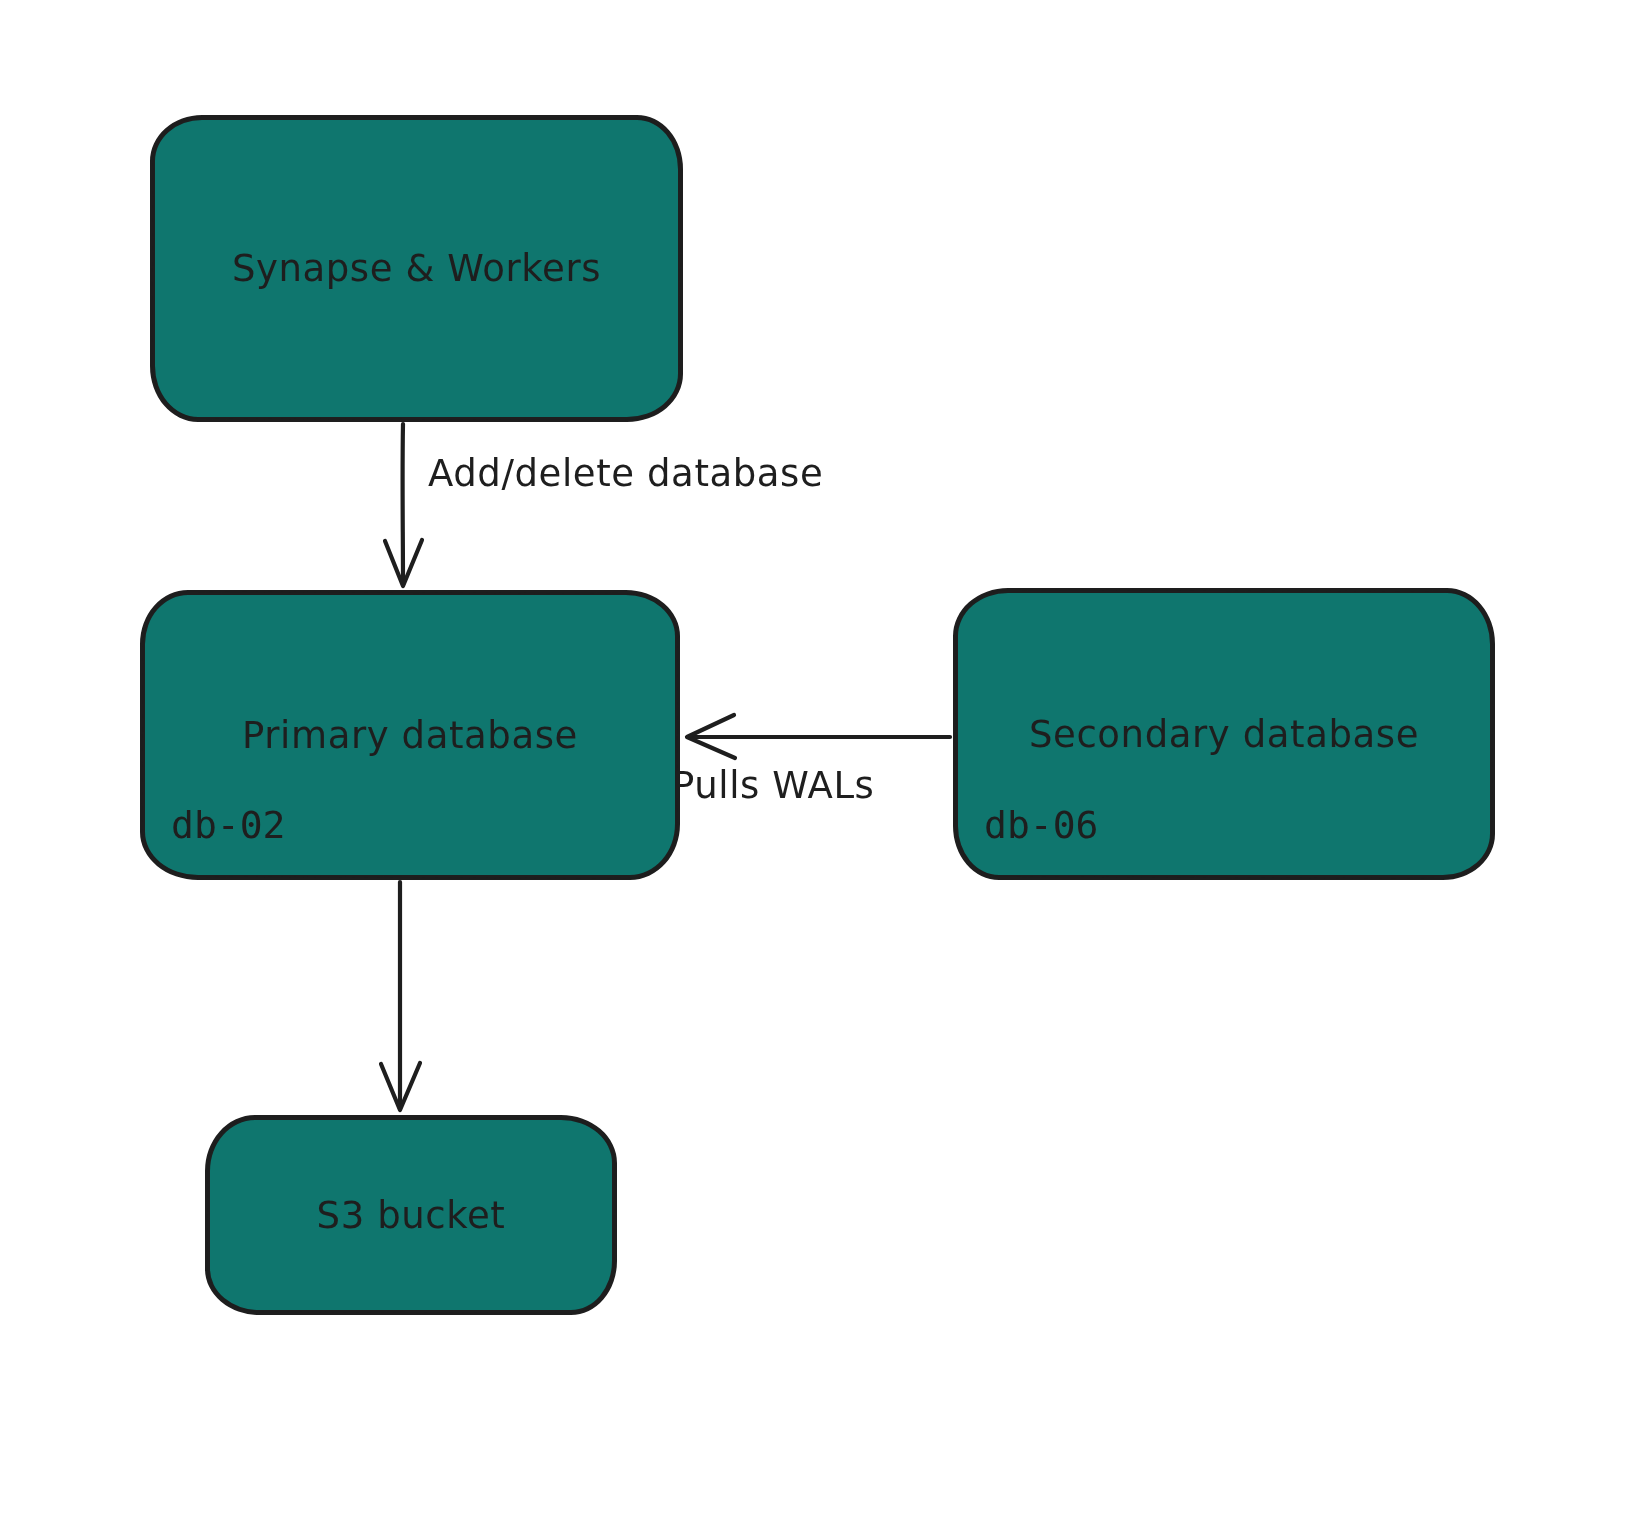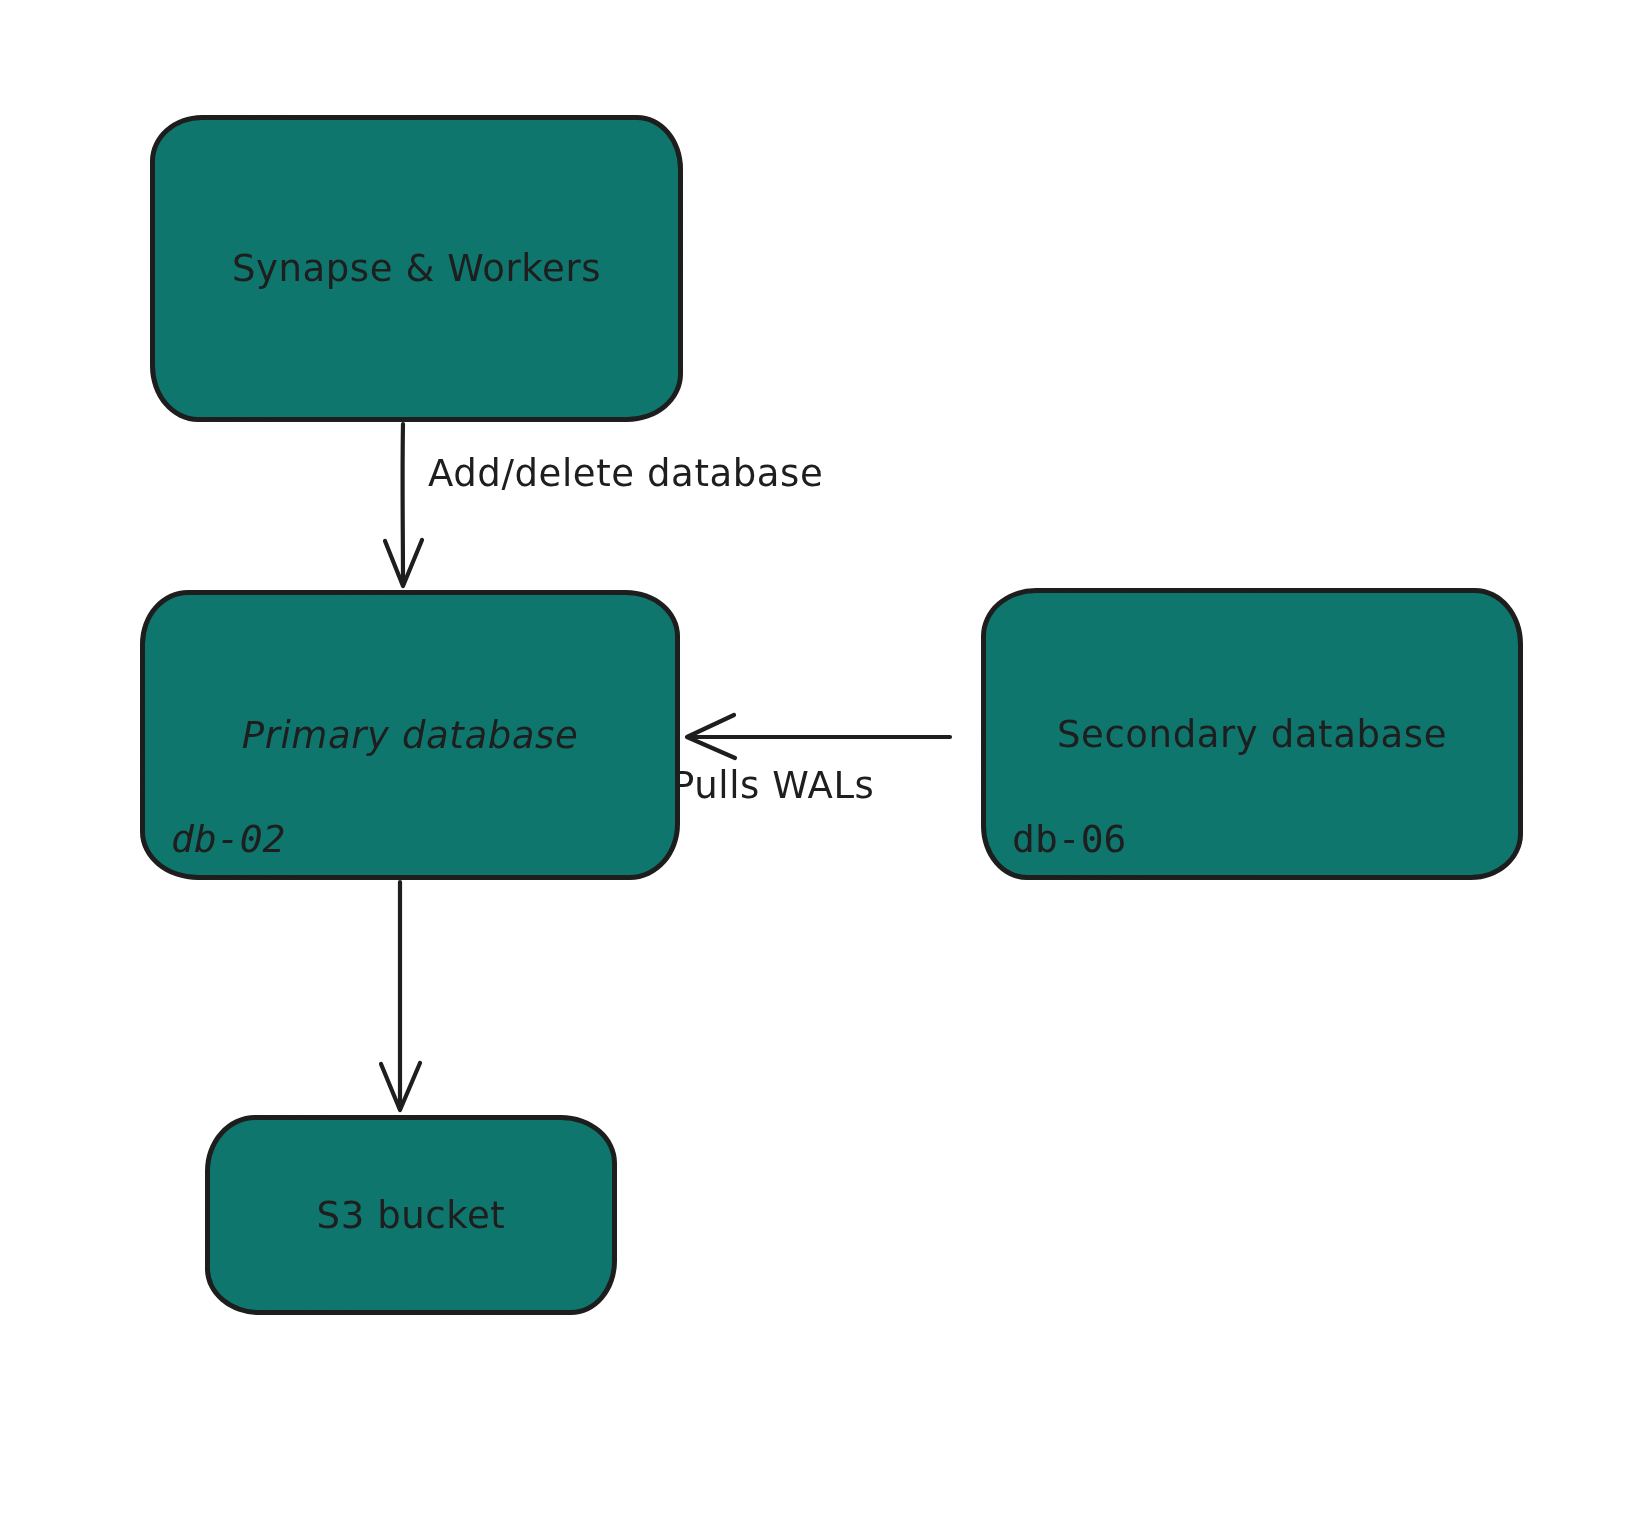--- a/index.html
+++ b/index.html
@@ -56,21 +56,21 @@
   }
   .node-label {
     font-size: 37px;
     letter-spacing: 0.6px;
     white-space: nowrap;
     color: #1e1e1e;
   }
   .node-sublabel {
     position: absolute;
     left: 26px;
-    bottom: 14px;
+    bottom: 28px;
     font-family: "DejaVu Sans Mono", "Liberation Mono", monospace;
     font-size: 38px;
     letter-spacing: 0;
     color: #1e1e1e;
   }
   .edge-label {
     position: absolute;
     font-size: 37px;
     letter-spacing: 0.6px;
     white-space: nowrap;
@@ -97,26 +97,26 @@
     <g>
       <path d="M400,882 C400,958 400,1034 400,1108"></path>
       <path d="M381,1064 L400,1110 L420,1063"></path>
     </g>
   </svg>
 
   <div class="node node-1" style="left:150px; top:115px; width:533px; height:307px;">
     <div class="node-label">Synapse &amp; Workers</div>
   </div>
 
-  <div class="node node-2" style="left:140px; top:590px; width:540px; height:290px;font-style:italic;">
+  <div class="node node-2" style="left:140px; top:590px; width:540px; height:290px;">
     <div class="node-label">Primary database</div>
     <div class="node-sublabel">db-02</div>
   </div>
 
-  <div class="node node-3" style="left:953px; top:588px; width:542px; height:292px;margin-left:28px;">
+  <div class="node node-3" style="left:953px; top:588px; width:542px; height:292px;">
     <div class="node-label">Secondary database</div>
     <div class="node-sublabel">db-06</div>
   </div>
 
   <div class="node node-4" style="left:205px; top:1115px; width:412px; height:200px;">
     <div class="node-label">S3 bucket</div>
   </div>
 
   <div class="edge-label" style="left:428px; top:452px;">Add/delete database</div>
 

